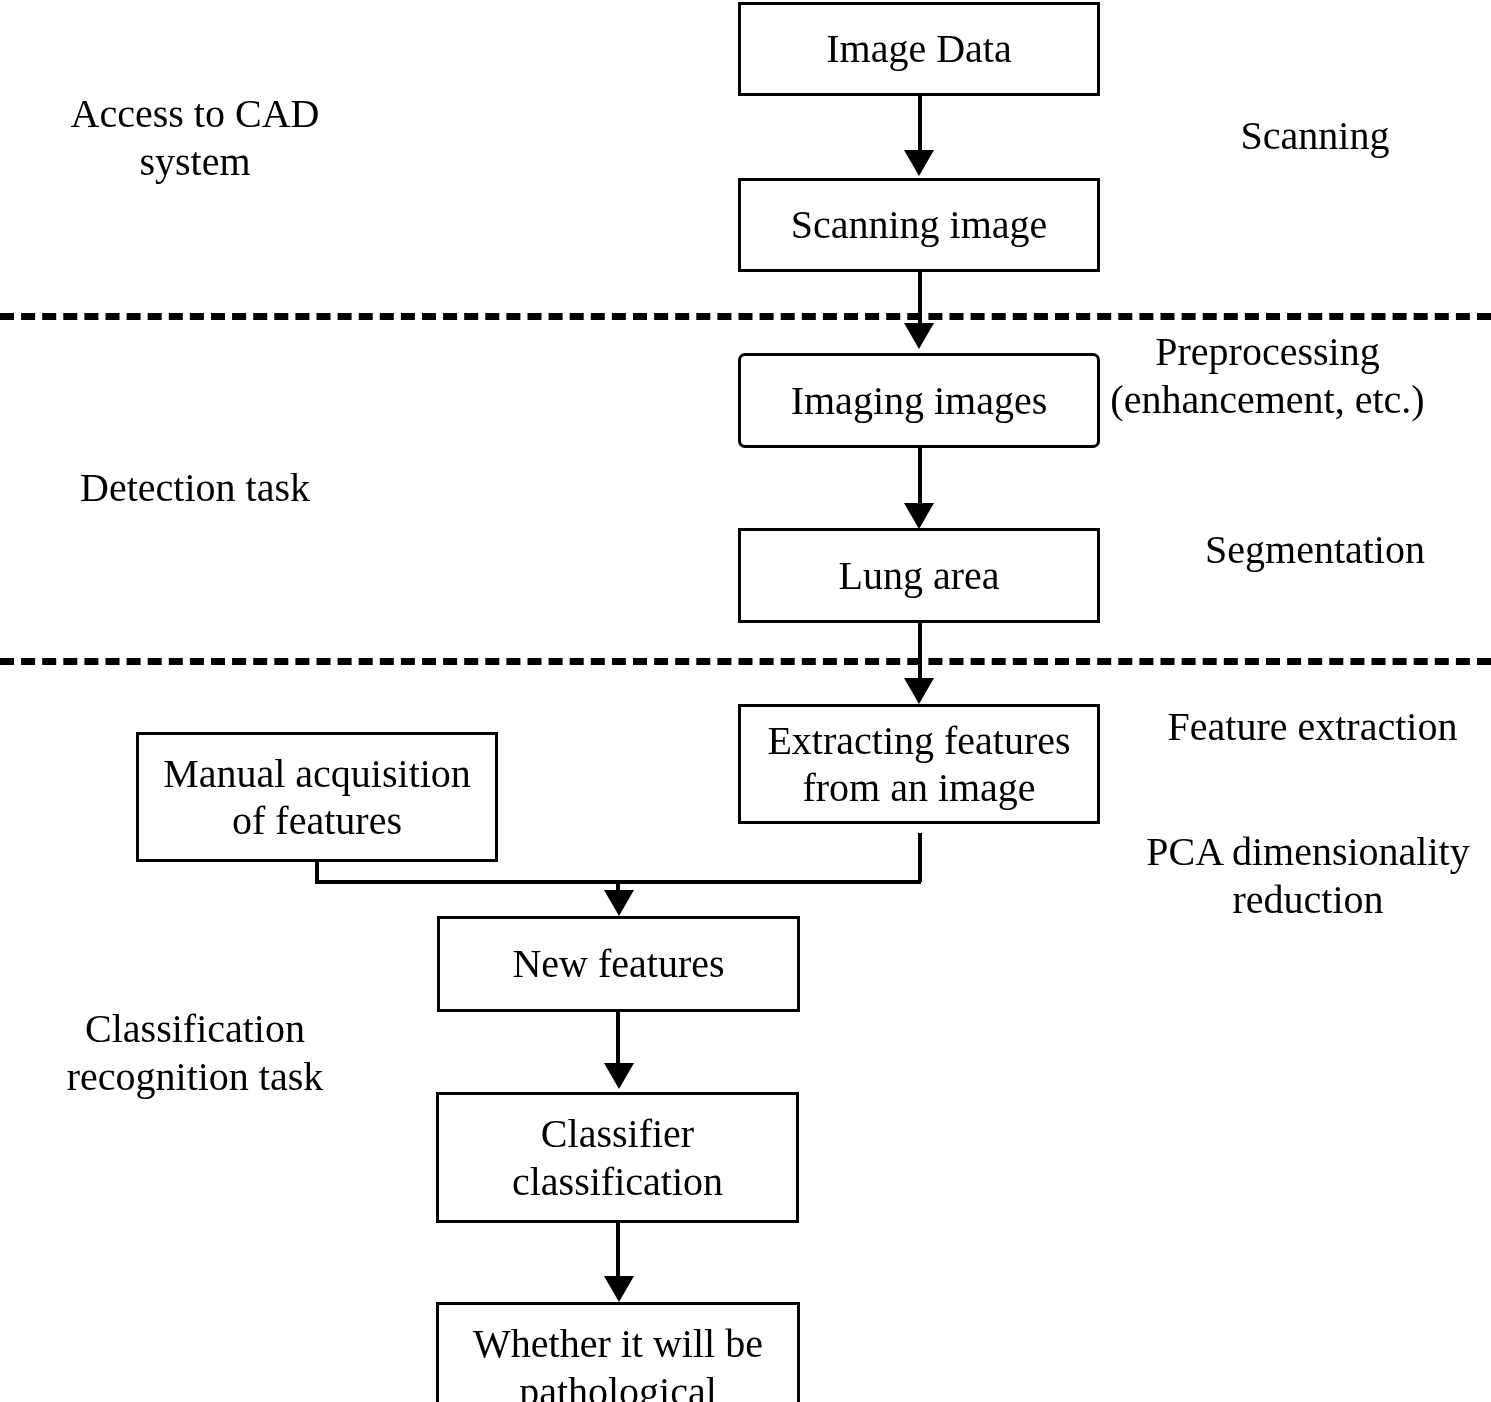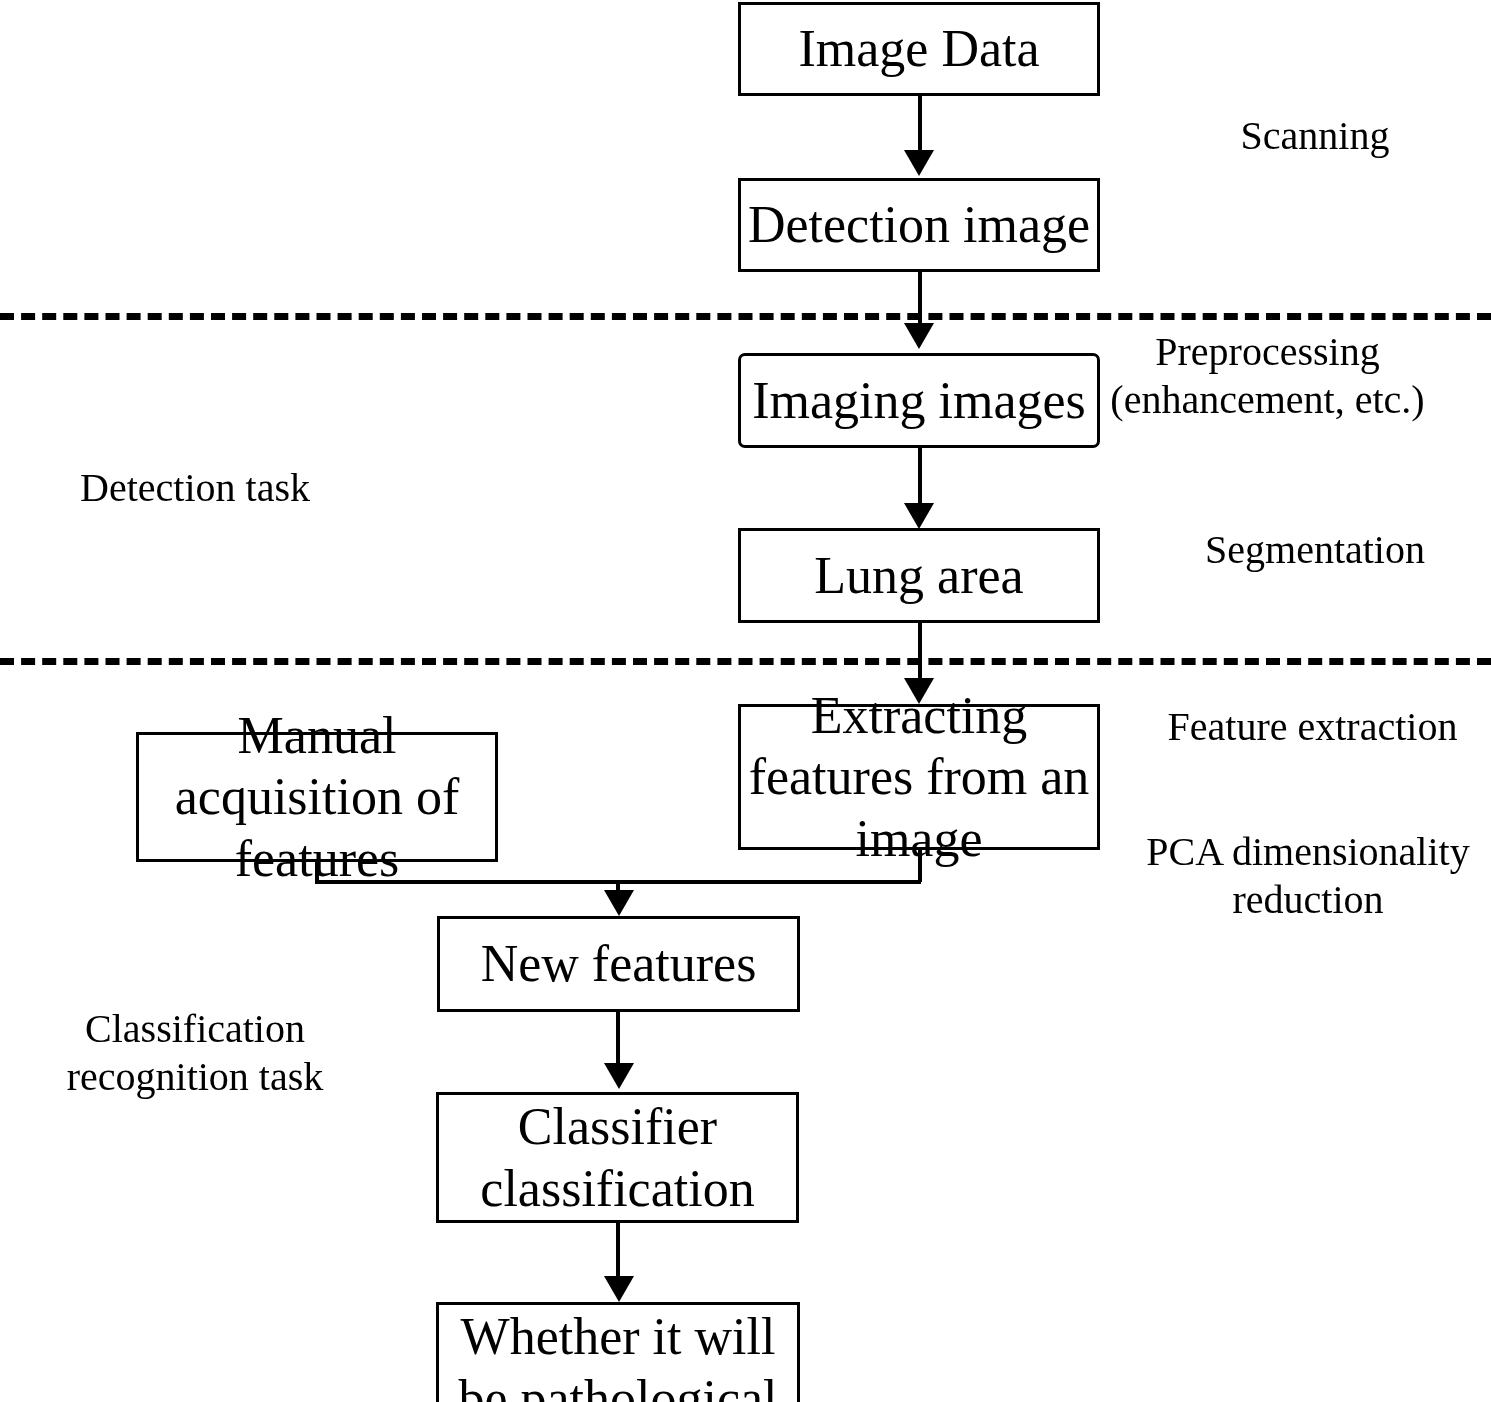--- a/index.html
+++ b/index.html
@@ -19,21 +19,21 @@
   .box {
     position: absolute;
     box-sizing: border-box;
     border: 3px solid #000000;
     background: #ffffff;
     display: flex;
     align-items: center;
     justify-content: center;
     text-align: center;
     line-height: 1.18;
-    font-size: 52px;
+    font-size: 40px;
     padding: 12px 6px;
   }
   .side-label {
     position: absolute;
     text-align: center;
     line-height: 1.2;
     font-size: 40px;
     white-space: pre-line;
   }
   .dashed {
@@ -60,20 +60,22 @@
     border-left: 15px solid transparent;
     border-right: 15px solid transparent;
     border-top: 26px solid #000000;
   }
 </style>
 </head>
 <body>
 
 <div id="canvas">
 
+  <div class="side-label" style="left:40px; top:90px; width:310px;">Access to CAD
+system</div>
 
   <div class="side-label" style="left:40px; top:464px; width:310px;">Detection task</div>
 
   <div class="side-label" style="left:30px; top:1005px; width:330px;">Classification
 recognition task</div>
 
   <div class="side-label" style="left:1150px; top:112px; width:330px;">Scanning</div>
 
   <div class="side-label" style="left:1090px; top:328px; width:355px;">Preprocessing
 (enhancement, etc.)</div>
@@ -110,30 +112,30 @@
   <div class="arrowhead" style="left:604px; top:890px;"></div>
 
   <div class="vline" style="left:616px; top:1011px; height:56px;"></div>
   <div class="arrowhead" style="left:604px; top:1063px;"></div>
 
   <div class="vline" style="left:616px; top:1222px; height:58px;"></div>
   <div class="arrowhead" style="left:604px; top:1276px;"></div>
 
   <div class="box" style="left:738px; top:2px; width:362px; height:94px;">Image Data</div>
 
-  <div class="box" style="left:738px; top:178px; width:362px; height:94px;">Detection image</div>
+  <div class="box" style="left:738px; top:178px; width:362px; height:94px;">Scanning image</div>
 
   <div class="box" style="left:738px; top:353px; width:362px; height:95px;border-radius:7px;">Imaging images</div>
 
   <div class="box" style="left:738px; top:528px; width:362px; height:95px;">Lung area</div>
 
   <div class="box" style="left:136px; top:704px; width:362px; height:130px;margin-top:28px;">Manual acquisition
 of features</div>
 
-  <div class="box" style="left:738px; top:704px; width:362px; height:146px;">Extracting features
+  <div class="box" style="left:738px; top:704px; width:362px; height:120px;">Extracting features
 from an image</div>
 
   <div class="box" style="left:437px; top:916px; width:363px; height:96px;">New features</div>
 
   <div class="box" style="left:436px; top:1092px; width:363px; height:131px;">Classifier
 classification</div>
 
   <div class="box" style="left:436px; top:1302px; width:364px; height:131px;">Whether it will be
 pathological</div>
 

